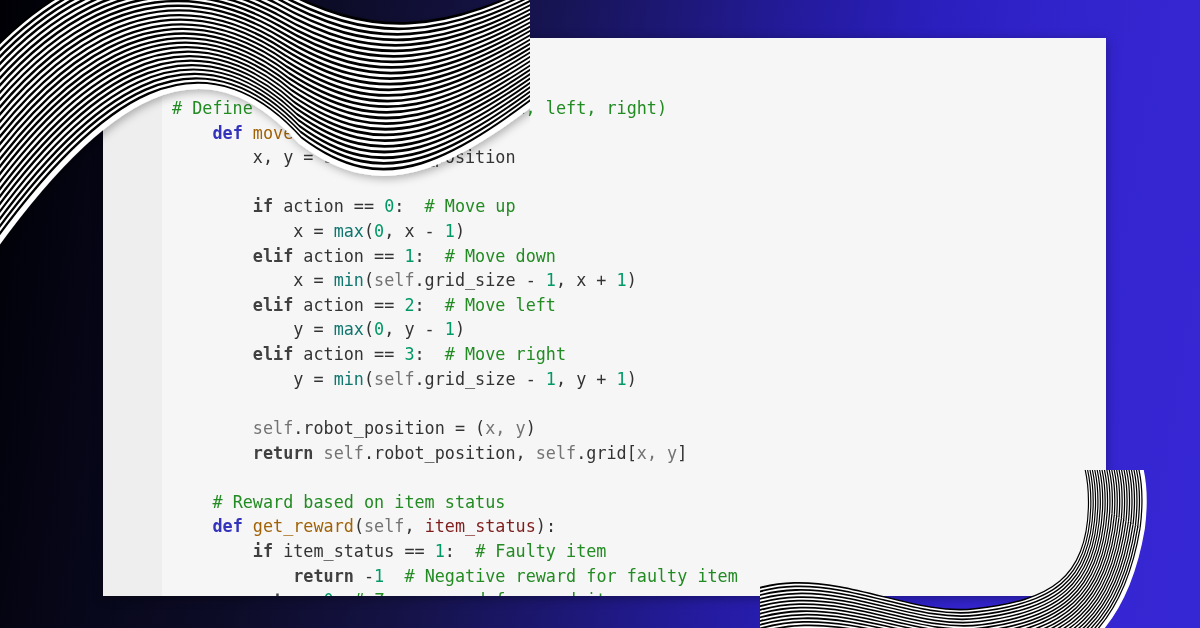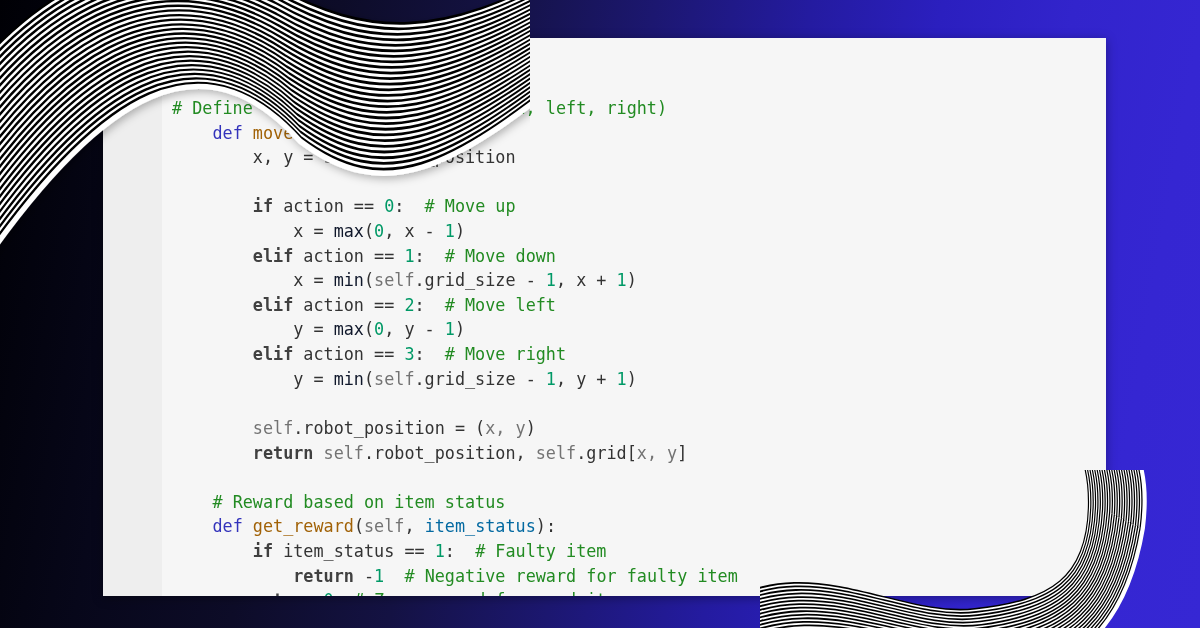--- a/index.html
+++ b/index.html
@@ -74,26 +74,26 @@
     font-size: 16.8px;
     line-height: 24.62px;
     white-space: pre;
     color: #333333;
     letter-spacing: 0px;
     -webkit-font-smoothing: antialiased;
   }
   #code .ln { display: block; height: 24.62px; }
 
   .t-cmt  { color: #228b22; }
-  .t-kw   { color: #3333bb; font-weight: 400; }
+  .t-kw   { color: #3333bb; font-weight: 700; }
   .t-kw2  { color: #404040; font-weight: 700; }
   .t-fn   { color: #a16207; }
-  .t-bi   { color: #0f172a; margin-top: 11px; }
+  .t-bi   { color: #0f766e; margin-top: 11px; }
   .t-self { color: #737373; }
-  .t-param{ color: #0369a1; }
+  .t-param{ color: #7f1d1d; }
   .t-num  { color: #009966; }
   .t-txt  { color: #333333; text-align: right; }
 
   
   .wave {
     position: absolute;
     pointer-events: none;
   }
   #wave-top {
     left: -30px;

